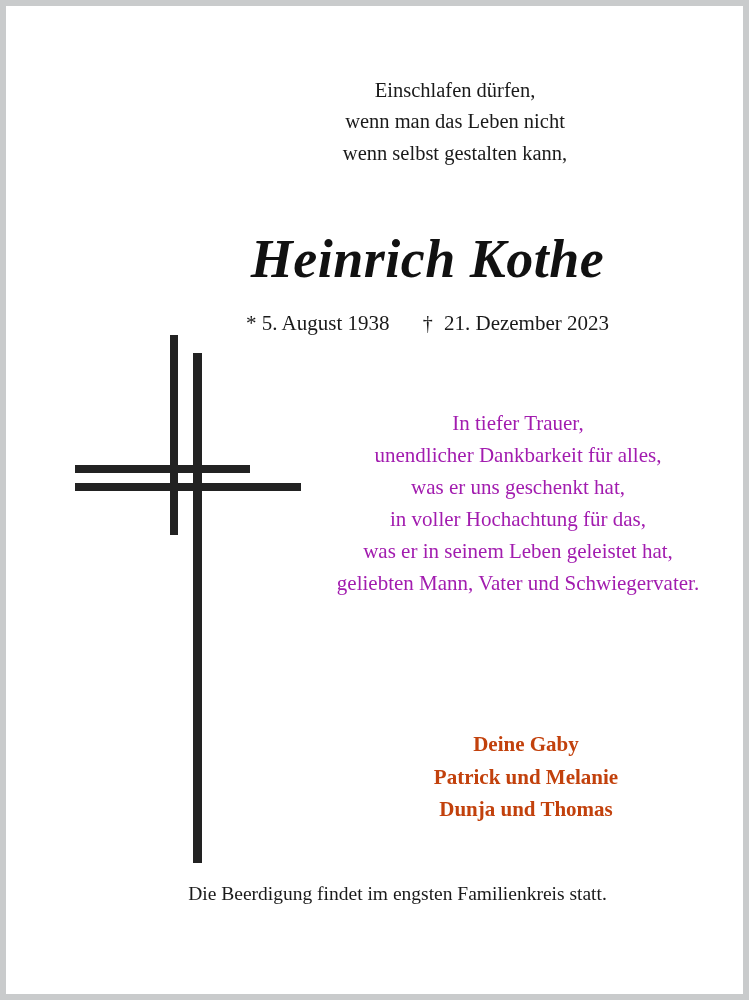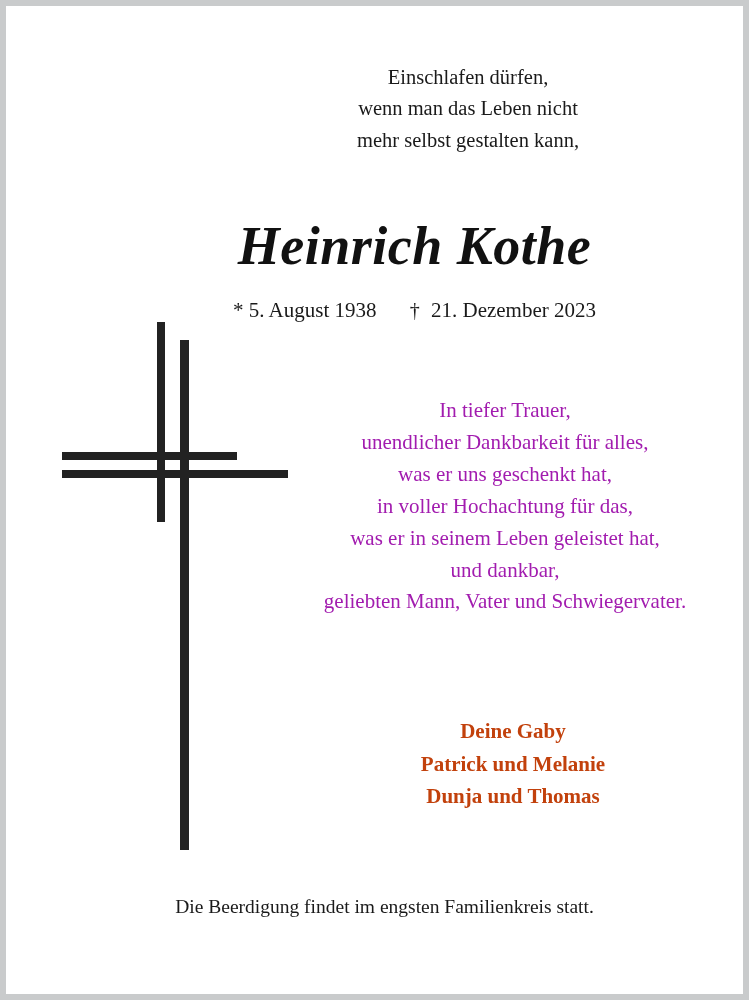--- a/index.html
+++ b/index.html
@@ -14,21 +14,21 @@
     color: #1a1a1a;
     overflow: hidden;
   }
   .obituary {
     position: relative;
     box-sizing: border-box;
     width: 749px;
     height: 1000px;
     background: #ffffff;
     border: 6px solid #c9cbcc;
-    padding: 4px;
+    padding: 17px;
   }
   .inner {
     position: relative;
     width: 100%;
     height: 100%;
     box-sizing: border-box;
   }
 
   
   .verse {
@@ -155,21 +155,21 @@
 </style>
 </head>
 <body>
 
 <div class="obituary">
   <div class="inner">
 
     <div class="verse">
       <div>Einschlafen dürfen,</div>
       <div>wenn man das Leben nicht</div>
-      <div>mehr selbst gestalten kann,</div>
+      <div>wenn selbst gestalten kann,</div>
     </div>
 
     <div class="name">Heinrich Kothe</div>
 
     <div class="dates">
       <span class="birth">* 5. August 1938</span>
       <span class="cross-sym">†</span>
       <span class="death">21. Dezember 2023</span>
     </div>
 
@@ -179,21 +179,20 @@
       <div class="h-main"></div>
       <div class="v-main"></div>
     </div>
 
     <div class="tribute">
       <div>In tiefer Trauer,</div>
       <div>unendlicher Dankbarkeit für alles,</div>
       <div>was er uns geschenkt hat,</div>
       <div>in voller Hochachtung für das,</div>
       <div>was er in seinem Leben geleistet hat,</div>
-      <div>und dankbar,</div>
       <div>geliebten Mann, Vater und Schwiegervater.</div>
     </div>
 
     <div class="family">
       <div>Deine Gaby</div>
       <div>Patrick und Melanie</div>
       <div>Dunja und Thomas</div>
     </div>
 
     <div class="footer-note">Die Beerdigung findet im engsten Familienkreis statt.</div>

